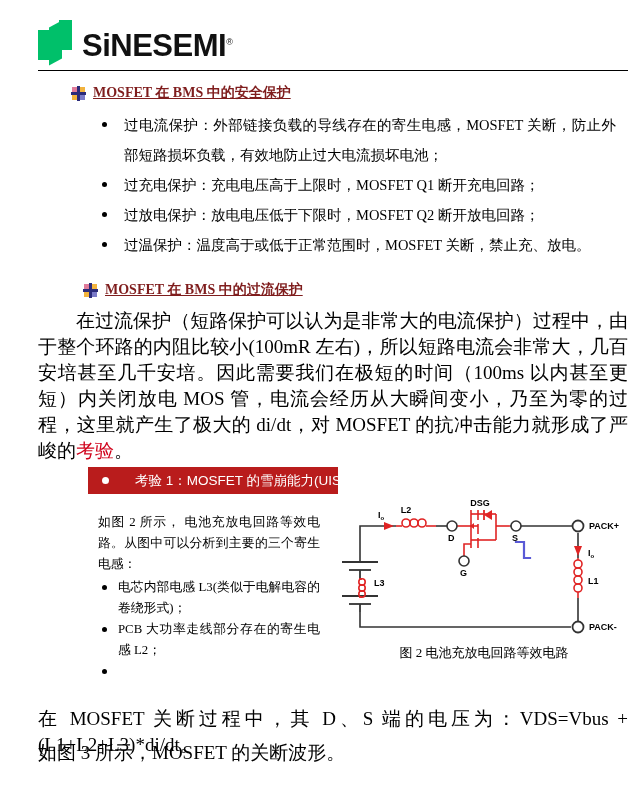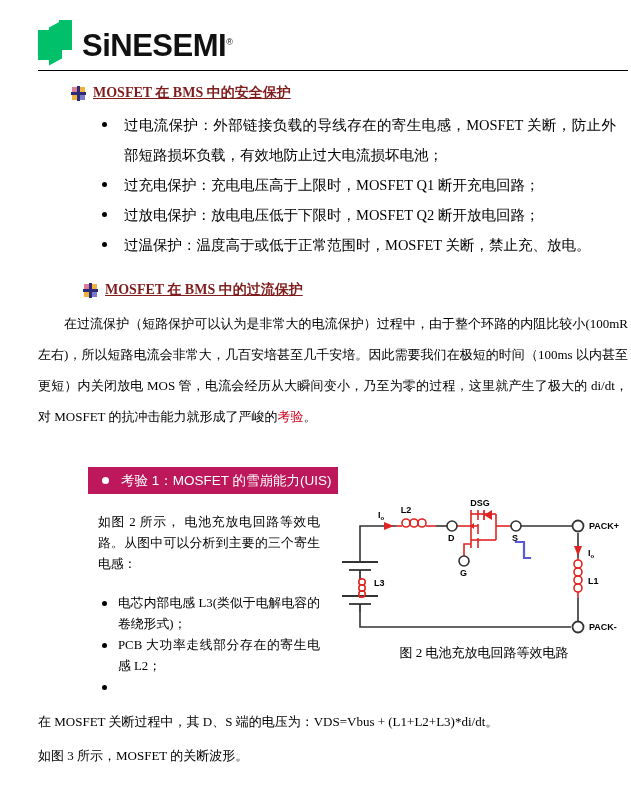--- a/index.html
+++ b/index.html
@@ -119,39 +119,39 @@
     top: 12px;
     width: 5px; height: 5px;
     border-radius: 50%;
     background: #000;
   }
 
   .para {
     position: absolute;
     left: 38px;
     width: 590px;
-    font-size: 13px;
-    line-height: 31px;
+    font-size: 19px;
+    line-height: 26px;
     text-align: justify;
     text-justify: inter-ideograph;
   }
   .para.indent { text-indent: 2em; }
   .red { color: #d0021b; }
 
   
   .banner {
     position: absolute;
     left: 88px;
     top: 467px;
     width: 250px;
     height: 27px;
-    background: #be185d;
+    background: #b91c1c;
     display: flex;
     align-items: center;
-    gap: 12px;
+    gap: 26px;
     padding-left: 14px;
     box-sizing: border-box;
   }
   .banner .dot {
     width: 7px; height: 7px;
     border-radius: 50%;
     background: #ffffff;
     flex: 0 0 auto;
   }
   .banner .txt {
@@ -165,21 +165,21 @@
   .fig-col-left {
     position: absolute;
     left: 98px;
     top: 512px;
     width: 222px;
     font-size: 12.8px;
     line-height: 21px;
   }
   .fig-col-left p { margin: 0; text-align: justify; }
   .fig-sub {
-    margin-top: 18px;
+    margin-top: 2px;
   }
   .fig-li {
     position: relative;
     padding-left: 20px;
     line-height: 21px;
     text-align: justify;
   }
   .fig-li .dot {
     position: absolute;
     left: 4px; top: 8px;

